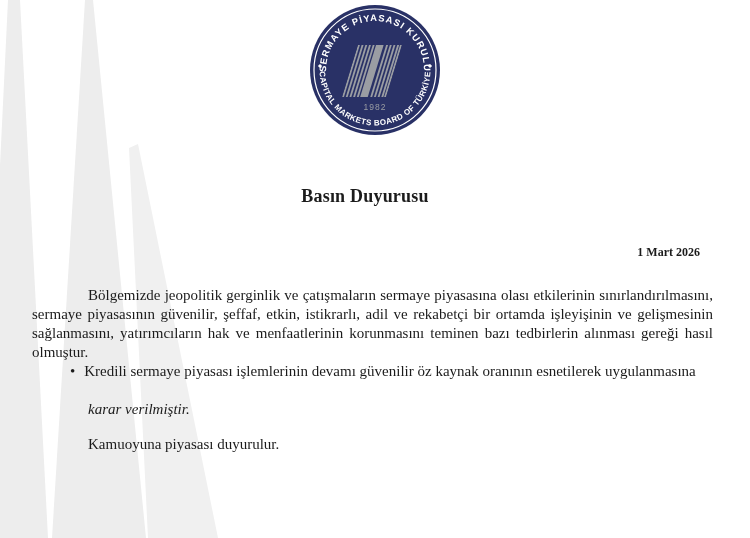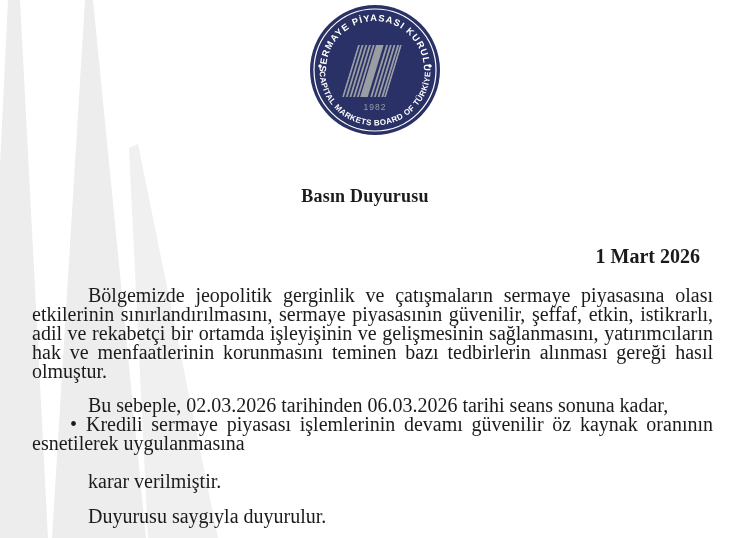--- a/index.html
+++ b/index.html
@@ -12,32 +12,32 @@
   .stripe-1{background:#ededed;clip-path:polygon(8px 0px,20px 0px,48px 538px,-18px 538px);}
   .stripe-2{background:#ededed;clip-path:polygon(85px 0px,93px 0px,146px 538px,52px 538px);}
   .stripe-3{background:#f0f0f0;clip-path:polygon(129px 148px,138px 144px,218px 538px,148px 538px);}
   .logo-wrap{position:absolute;top:5px;left:0;width:750px;text-align:center;}
   .logo-wrap svg{display:inline-block;}
   .doc-title{
     position:absolute;top:186px;left:-10px;width:750px;text-align:center;
     font-weight:bold;font-size:18px;letter-spacing:0.2px;
   }
   .doc-date{
-    position:absolute;top:245px;right:50px;font-weight:bold;font-size:20px;
+    position:absolute;top:245px;right:50px;font-weight:bold;font-size:12px;
   }
   .doc-body{
     position:absolute;top:286px;left:32px;width:681px;
-    font-size:20px;line-height:19px;text-align:justify;
+    font-size:15px;line-height:19px;text-align:justify;
   }
   .doc-body p{margin:0;}
   .p-indent{text-indent:56px;}
   .p-lead{margin-top:15px !important;}
   .p-bullet{text-indent:38px;}
   .p-bullet .marker{padding-right:9px;}
-  .p-karar{margin-top:19px !important;}
+  .p-karar{margin-top:19px !important;font-style:italic;}
   .p-kamu{margin-top:16px !important;}
   .arc-text{font-family:"Liberation Sans", sans-serif;font-weight:bold;fill:#ffffff;}
   .year-text{font-family:"Liberation Sans", sans-serif;text-anchor:middle;}
 </style>
 </head>
 <body>
 
 <div class="page">
 
   <div class="stripe stripe-1"></div>
@@ -85,19 +85,18 @@
       <rect x="-1.5" y="-1.5" width="3" height="3" fill="#ffffff" transform="translate(55,-4) rotate(45)"></rect>
     </svg>
   </div>
 
   <div class="doc-title">Basın Duyurusu</div>
 
   <div class="doc-date">1 Mart 2026</div>
 
   <div class="doc-body">
     <p class="p-indent">Bölgemizde jeopolitik gerginlik ve çatışmaların sermaye piyasasına olası etkilerinin sınırlandırılmasını, sermaye piyasasının güvenilir, şeffaf, etkin, istikrarlı, adil ve rekabetçi bir ortamda işleyişinin ve gelişmesinin sağlanmasını, yatırımcıların hak ve menfaatlerinin korunmasını teminen bazı tedbirlerin alınması gereği hasıl olmuştur.</p>
-    <p class="p-indent p-lead">Bu sebeple, 02.03.2026 tarihinden 06.03.2026 tarihi seans sonuna kadar,</p>
     <p class="p-bullet"><span class="marker">•</span><span>Kredili sermaye piyasası işlemlerinin devamı güvenilir öz kaynak oranının esnetilerek uygulanmasına</span></p>
     <p class="p-indent p-karar">karar verilmiştir.</p>
-    <p class="p-indent p-kamu">Duyurusu saygıyla duyurulur.</p>
+    <p class="p-indent p-kamu">Kamuoyuna piyasası duyurulur.</p>
   </div>
 
 </div>
 
 </body></html>

